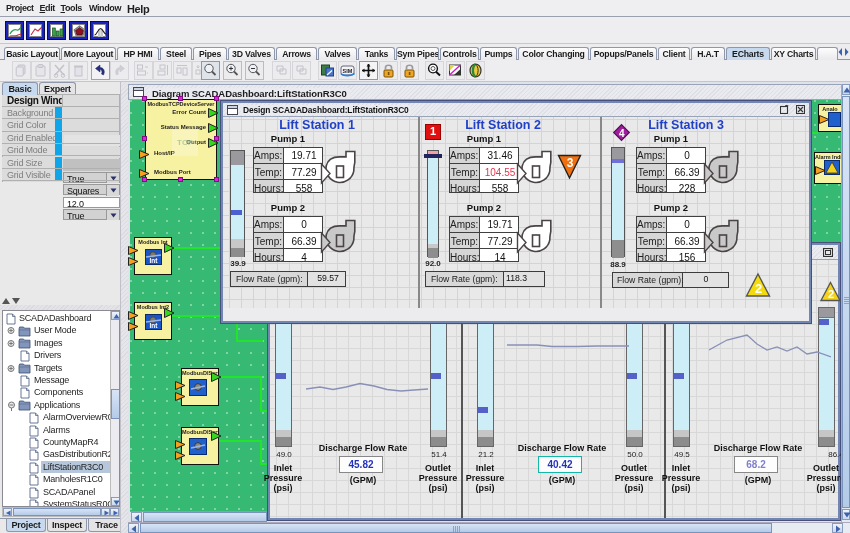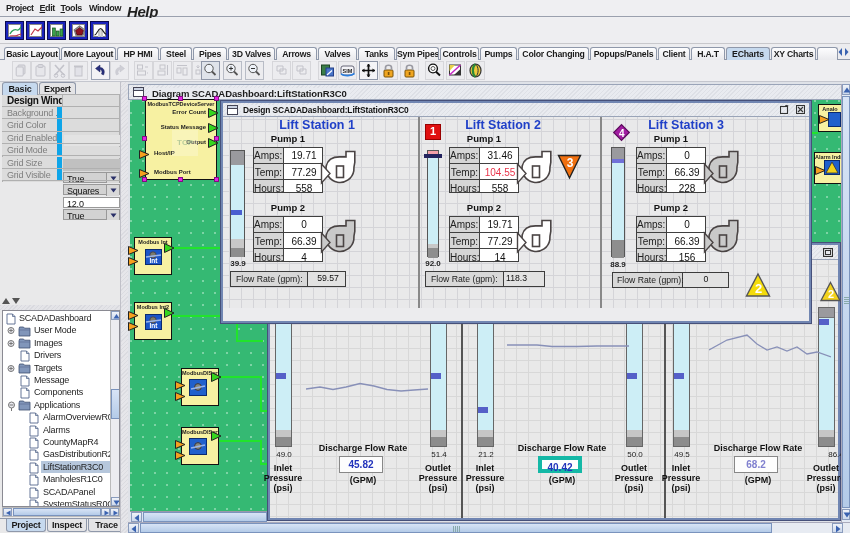--- a/index.html
+++ b/index.html
@@ -6,21 +6,21 @@
 body{font-family:"Liberation Sans",sans-serif;background:#efeff2;}
 #app{position:relative;width:850px;height:533px;overflow:hidden;}
 .abs{position:absolute;}
 .b{font-weight:bold;}
 .hatch{background-image:repeating-linear-gradient(135deg,rgba(120,125,140,.10) 0 1px,transparent 1px 3px);}
 .tb-btn{position:absolute;width:19px;height:19px;top:0;}
 svg{display:block;}
 .tab{position:absolute;top:47px;height:13px;border:1px solid #8f98aa;border-bottom:none;border-radius:3px 3px 0 0;background:linear-gradient(#fdfdfe,#e9e9ec);font-size:8.7px;letter-spacing:-0.2px;font-weight:bold;color:#1a1a1a;text-align:center;line-height:13px;white-space:nowrap;overflow:hidden;}
 .ptab{position:absolute;height:13px;border:1px solid #8f98aa;border-bottom:none;border-radius:3px 3px 0 0;background:#e4e4e6;font-size:9px;letter-spacing:-0.2px;font-weight:bold;color:#1a1a1a;text-align:center;line-height:12px;}
 .prow{position:absolute;left:2px;width:118px;height:12.4px;border-bottom:1px solid #b0b0b0;font-size:9px;letter-spacing:-0.2px;}
-.plab{position:absolute;left:0;top:0;width:60px;height:100%;background:#dcdcdc;border-right:5px solid #0ea5e9;color:#7d7d7d;padding-left:5px;line-height:12px;white-space:nowrap;overflow:hidden;}
+.plab{position:absolute;left:0;top:0;width:60px;height:100%;background:#dcdcdc;border-right:7px solid #0ea5e9;color:#7d7d7d;padding-left:5px;line-height:12px;white-space:nowrap;overflow:hidden;}
 .pval{position:absolute;left:61px;top:0;width:57px;height:100%;background:#dcdcdc;line-height:12px;margin-top:40px;}
 .titem{position:absolute;left:0;height:12.4px;font-size:9px;letter-spacing:-0.2px;color:#1e1e1e;line-height:12.4px;white-space:nowrap;}
 .st-title{position:absolute;font-size:12.5px;font-weight:bold;color:#2040c8;white-space:nowrap;}
 .pmp-lab{position:absolute;font-size:9.5px;font-weight:bold;color:#111;white-space:nowrap;}
 .ptable{position:absolute;border:1.5px solid #404040;background:#fff;}
 .ptable .lc{position:absolute;left:0;top:0;bottom:0;background:#d6d6d6;border-right:1px solid #404040;}
 .ptable .rw{position:absolute;left:0;right:0;height:15px;font-size:10px;}
 .ptable .rl{position:absolute;left:0;width:28px;text-align:right;top:2px;color:#222;}
 .ptable .rv{position:absolute;top:2px;text-align:center;color:#111;}
 .flowbox{position:absolute;height:16px;border:1.5px solid #3c3c3c;background:#e2e2e2;font-size:8.7px;white-space:nowrap;}
@@ -36,21 +36,21 @@
 .ws-lbl{position:absolute;font-size:9px;font-weight:bold;color:#111;text-align:center;white-space:nowrap;}
 .ws-val{position:absolute;font-size:9px;color:#222;white-space:nowrap;}
 </style></head><body>
 <div id="app">
 
 <div class="abs" style="left:0;top:0;width:850px;height:17px;background:#efeff2;border-bottom:1px solid #9aa0ae;"></div>
 <div class="abs b" style="left:6px;top:3px;font-size:9px;letter-spacing:-0.4px;color:#1f1f1f;">Project</div>
 <div class="abs b" style="left:39.5px;top:3px;font-size:9px;letter-spacing:-0.4px;color:#1f1f1f;"><span style="text-decoration:underline">E</span>dit</div>
 <div class="abs b" style="left:60.5px;top:3px;font-size:9px;letter-spacing:-0.4px;color:#1f1f1f;"><span style="text-decoration:underline">T</span>ools</div>
 <div class="abs b" style="left:89px;top:3px;font-size:9px;letter-spacing:-0.4px;color:#1f1f1f;">Window</div>
-<div class="abs b" style="left:127px;top:3px;font-size:15px;letter-spacing:-0.4px;color:#1f1f1f;font-style:italic;">Help</div>
+<div class="abs b" style="left:127px;top:3px;font-size:11px;letter-spacing:-0.4px;color:#1f1f1f;">Help</div>
 
 <div class="abs" style="left:0;top:18px;width:850px;height:26px;background:#eeeef1;border-bottom:1px solid #c8c8cc;"></div>
 <div class="abs" style="left:5px;top:21px;width:19px;height:19px;background:#1a23bb;border:1px solid #0a0a50;">
 <div class="abs" style="left:2px;top:2px;width:13px;height:13px;background:#fff;border:0.5px solid #888;">
 <svg width="15" height="15" viewBox="0 0 15 15" style="margin:-1px 0 0 -1px">
           <path d="M2 10 C4 6 7 5 9 6 C11 7 12 4 13 3" fill="none" stroke="#2ca05a" stroke-width="1.3"></path>
           <path d="M2 12 C5 11 8 13 10 11 C11 10 12 11 13 10" fill="none" stroke="#c04050" stroke-width="1.1"></path>
         </svg>
       </div>
     </div>
@@ -659,21 +659,21 @@
     <svg class="abs" style="left:507px;top:340px" width="122" height="12" viewBox="0 0 122 12">
       <polyline points="0,5 30,5 45,6.5 70,6.5 90,6 122,6" fill="none" stroke="#8890b8" stroke-width="1.3"></polyline>
     </svg>
     <svg class="abs" style="left:709px;top:332px" width="122" height="30" viewBox="0 0 122 30">
       <polyline points="0,18 18,8 38,3 48,12 58,18 68,15 78,19 88,15 98,22 108,20 122,25" fill="none" stroke="#8890b8" stroke-width="1.3"></polyline>
     </svg>
     <div class="ws-lbl" style="left:308px;top:443px;width:110px;font-size:9px;">Discharge Flow Rate</div>
     <div class="abs" style="left:339px;top:456px;width:44px;height:17px;background:#fdfdfd;border:1px solid #888;font-size:10px;font-weight:bold;color:#2233bb;text-align:center;line-height:16px;">45.82</div>
     <div class="ws-lbl" style="left:333px;top:475px;width:60px;">(GPM)</div>
     <div class="ws-lbl" style="left:507px;top:443px;width:110px;font-size:9px;">Discharge Flow Rate</div>
-    <div class="abs" style="left:538px;top:456px;width:44px;height:17px;background:#fdfdfd;border:4px solid #14b8a6;font-size:10px;font-weight:bold;color:#2233bb;text-align:center;line-height:16px;">40.42</div>
+    <div class="abs" style="left:538px;top:456px;width:44px;height:17px;background:#fdfdfd;border:1px solid #14b8a6;font-size:10px;font-weight:bold;color:#2233bb;text-align:center;line-height:16px;">40.42</div>
     <div class="ws-lbl" style="left:532px;top:475px;width:60px;">(GPM)</div>
     <div class="ws-lbl" style="left:703px;top:443px;width:110px;font-size:9px;">Discharge Flow Rate</div>
     <div class="abs" style="left:734px;top:456px;width:44px;height:17px;background:#fdfdfd;border:1px solid #888;font-size:10px;font-weight:bold;color:#8080cf;text-align:center;line-height:16px;">68.2</div>
     <div class="ws-lbl" style="left:728px;top:475px;width:60px;">(GPM)</div>
     <svg class="abs" style="left:820px;top:281px" width="21" height="21" viewBox="0 0 21 21">
       <polygon points="10.5,1.5 20,19.5 1,19.5" fill="#f2d21c" stroke="#555" stroke-width="1.3"></polygon>
       <text x="11" y="17" font-size="11" font-weight="bold" fill="#fff" text-anchor="middle" font-family="Liberation Sans">2</text>
     </svg>
 <div class="abs" style="left:220px;top:100px;width:591.5px;height:224px;background:#e9e9ea;border:3px solid #7186b2;outline:1px solid #46507a;outline-offset:-1px;"></div>
 <div class="abs hatch" style="left:223px;top:103px;width:585.5px;height:14px;background-color:#e9ebf0;border-bottom:1px solid #9aa4b8;"></div>

